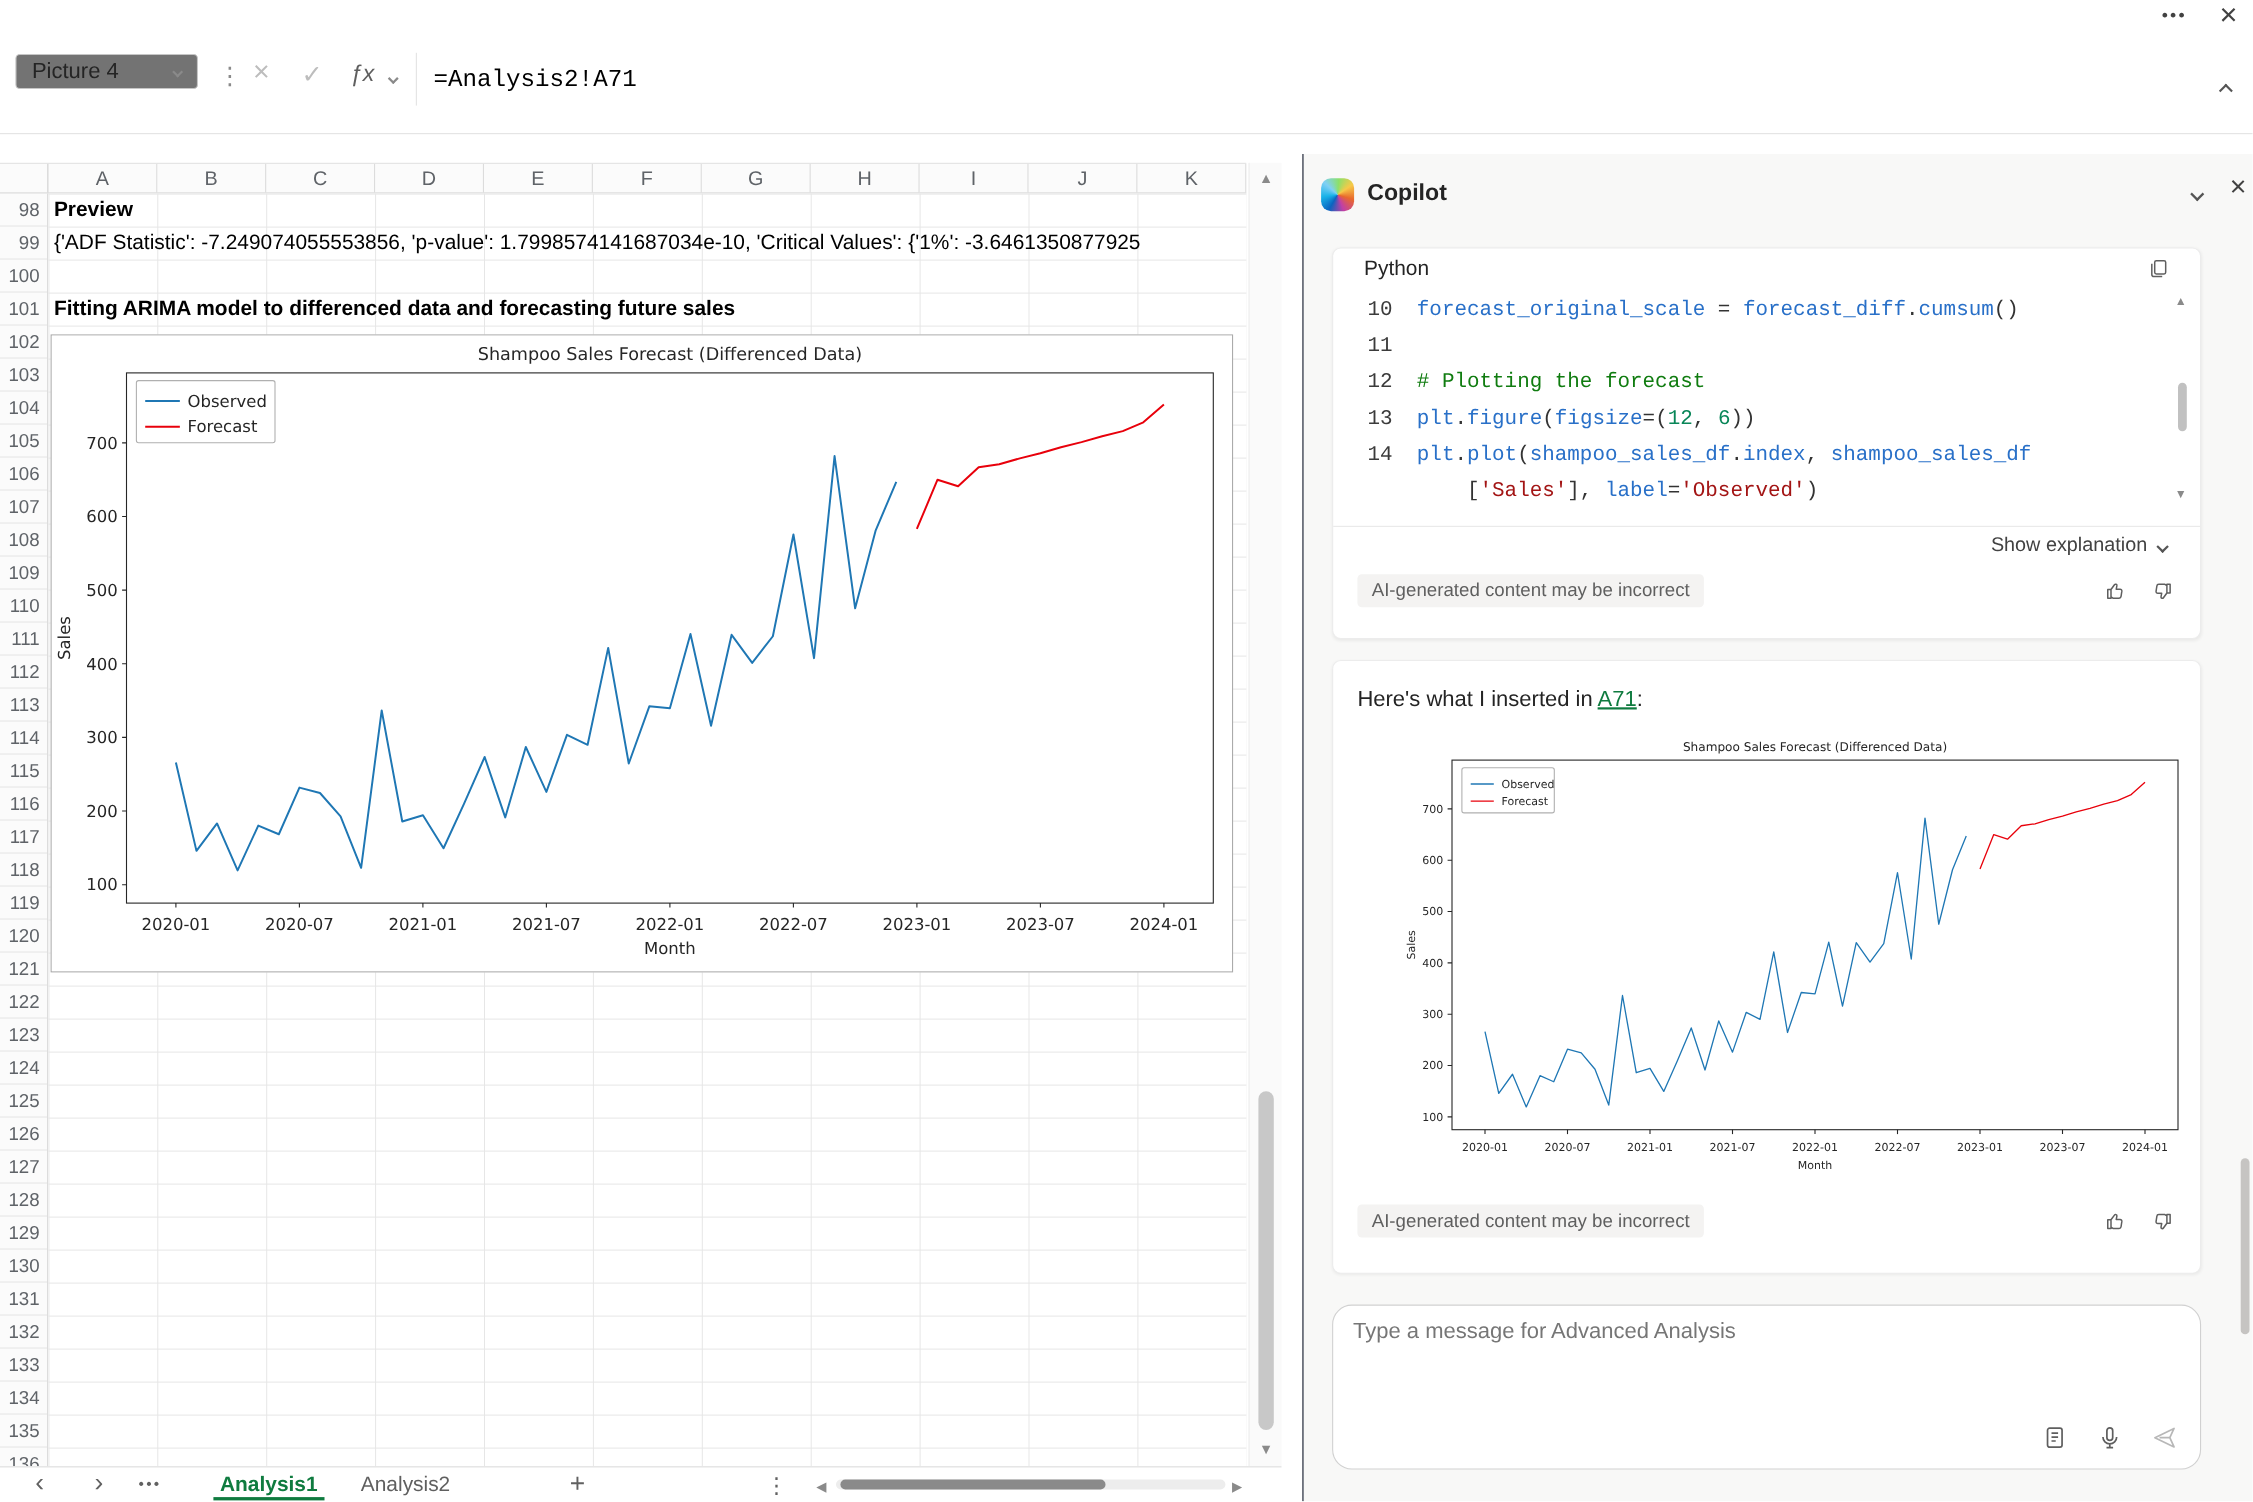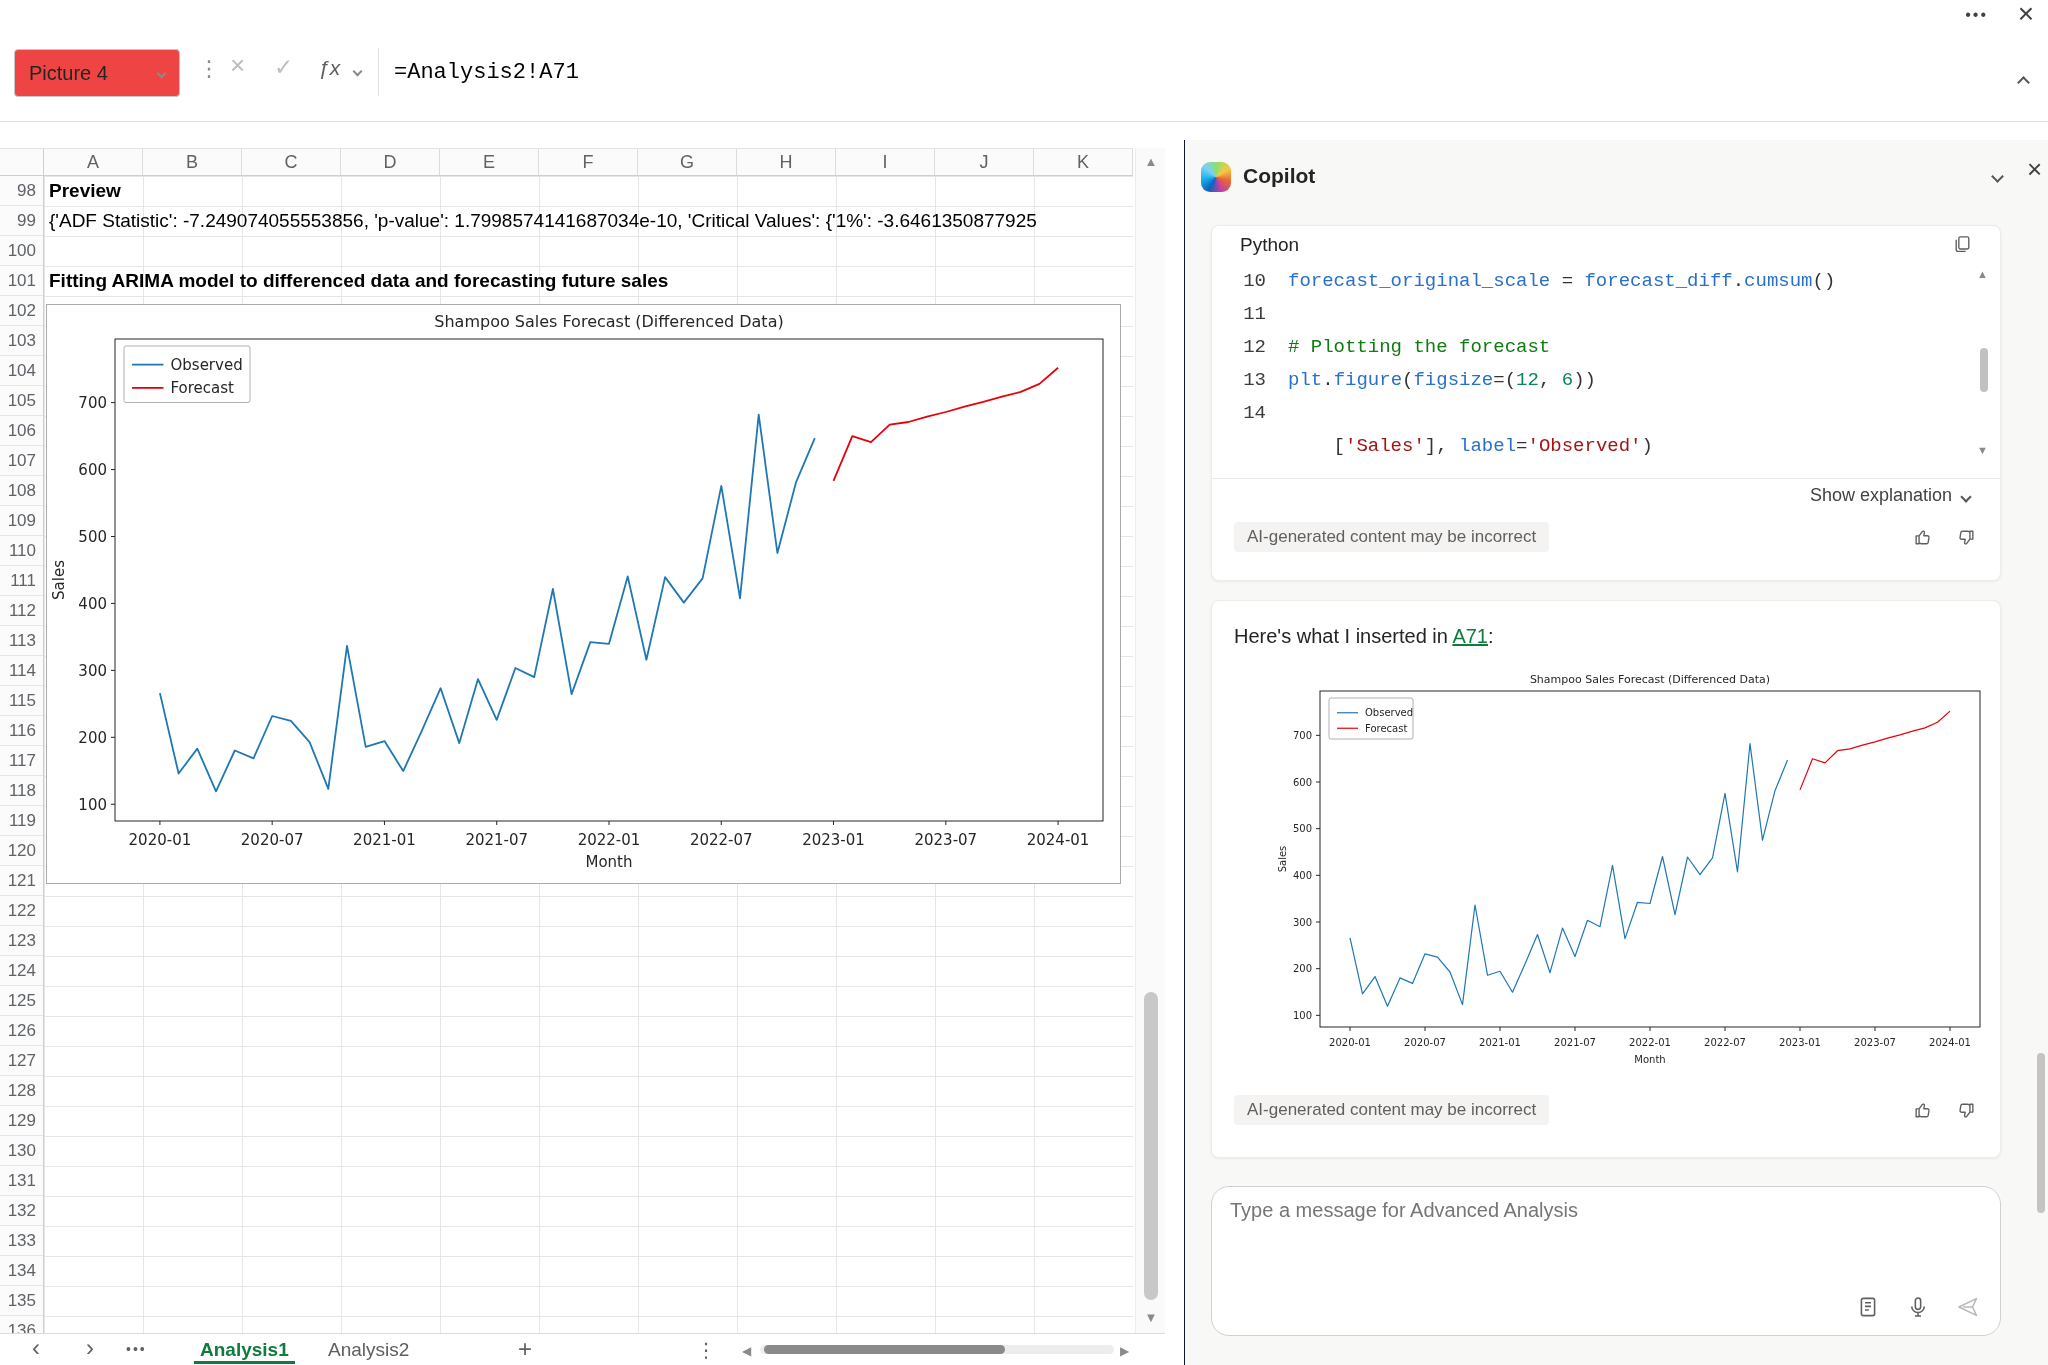--- a/index.html
+++ b/index.html
@@ -7,21 +7,21 @@
   body { font-family:"Liberation Sans", sans-serif; background:#ffffff; color:#242424; }
   .app { position:relative; width:2048px; height:1365px; overflow:hidden; background:#fff; }
 
   
   #titlebar { position:absolute; left:0; top:0; width:2048px; height:38px; background:#fff; }
   #tbMore { position:absolute; right:60px; top:6px; font-size:16px; color:#424242; letter-spacing:2px; cursor:pointer; }
   #tbClose { position:absolute; right:14px; top:-2px; font-size:28px; color:#424242; cursor:pointer; }
 
   
   #formulaRow { position:absolute; left:0; top:38px; width:2048px; height:84px; background:#fff; border-bottom:1px solid #e3e3e3; }
-  #nameBox { position:absolute; left:14px; top:11px; width:166px; height:48px; border:1px solid #c6c6c6; border-radius:4px; display:flex; align-items:center; justify-content:space-between; padding:0 14px; font-size:20px; color:#242424; background:#ef4444; cursor:pointer; }
+  #nameBox { position:absolute; left:14px; top:11px; width:166px; height:32px; border:1px solid #c6c6c6; border-radius:4px; display:flex; align-items:center; justify-content:space-between; padding:0 14px; font-size:20px; color:#242424; background:#737373; cursor:pointer; }
   #fbDots { position:absolute; left:198px; top:18px; font-size:22px; color:#8a8a8a; }
   #fbCancel { position:absolute; left:230px; top:12px; font-size:26px; color:#bdbdbd; }
   #fbCheck { position:absolute; left:274px; top:16px; font-size:23px; color:#bdbdbd; }
   #fbFx { position:absolute; left:318px; top:18px; font-size:21px; font-style:italic; color:#5f5f5f; }
   #fbChevSm { position:absolute; left:354px; top:30px; }
   #fbDivider { position:absolute; left:378px; top:10px; width:1px; height:48px; background:#e3e3e3; }
   #formulaInput { position:absolute; left:394px; top:12px; width:1580px; height:44px; border:none; outline:none; font-family:"Liberation Mono", monospace; font-size:22px; color:#000; background:transparent; }
   #fbCollapse { position:absolute; right:20px; top:40px; }
 
   .chev { display:inline-block; width:9px; height:9px; border-right:2px solid #555; border-bottom:2px solid #555; transform:rotate(45deg); }
@@ -286,21 +286,21 @@
               <rect x="6.5" y="2.8" width="9.5" height="11.5" rx="1.4" fill="none" stroke="#5f5f5f" stroke-width="1.3"></rect>
               <path d="M4 5.5v9.2c0 1 .8 1.8 1.8 1.8H13" fill="none" stroke="#5f5f5f" stroke-width="1.3"></path>
             </svg>
         </span>
       </div>
       <div id="codeArea">
           <div class="code-line"><span class="ln">10</span><span><span class="tk-v">forecast_original_scale</span><span class="tk-o"> = </span><span class="tk-v">forecast_diff</span><span class="tk-o">.</span><span class="tk-v">cumsum</span><span class="tk-o">()</span></span></div>
           <div class="code-line"><span class="ln">11</span><span></span></div>
           <div class="code-line"><span class="ln">12</span><span><span class="tk-c"># Plotting the forecast</span></span></div>
           <div class="code-line"><span class="ln">13</span><span><span class="tk-v">plt</span><span class="tk-o">.</span><span class="tk-v">figure</span><span class="tk-o">(</span><span class="tk-v">figsize</span><span class="tk-o">=(</span><span class="tk-n">12</span><span class="tk-o">, </span><span class="tk-n">6</span><span class="tk-o">))</span></span></div>
-          <div class="code-line"><span class="ln">14</span></div>
+          <div class="code-line"><span class="ln">14</span><span><span class="tk-v">plt</span><span class="tk-o">.</span><span class="tk-v">plot</span><span class="tk-o">(</span><span class="tk-v">shampoo_sales_df</span><span class="tk-o">.</span><span class="tk-v">index</span><span class="tk-o">, </span><span class="tk-v">shampoo_sales_df</span></span></div>
           <div class="code-line"><span class="ln"></span><span><span class="tk-o">    [</span><span class="tk-s">'Sales'</span><span class="tk-o">], </span><span class="tk-v">label</span><span class="tk-o">=</span><span class="tk-s">'Observed'</span><span class="tk-o">)</span></span></div>
         </div>
       <span id="codeSbUp">▲</span>
       <div id="codeSbThumb"></div>
       <span id="codeSbDown">▼</span>
       <div id="codeFooter">
         <span id="showExp">
           <span>Show explanation</span><span class="chev"></span>
         </span>
       </div>

